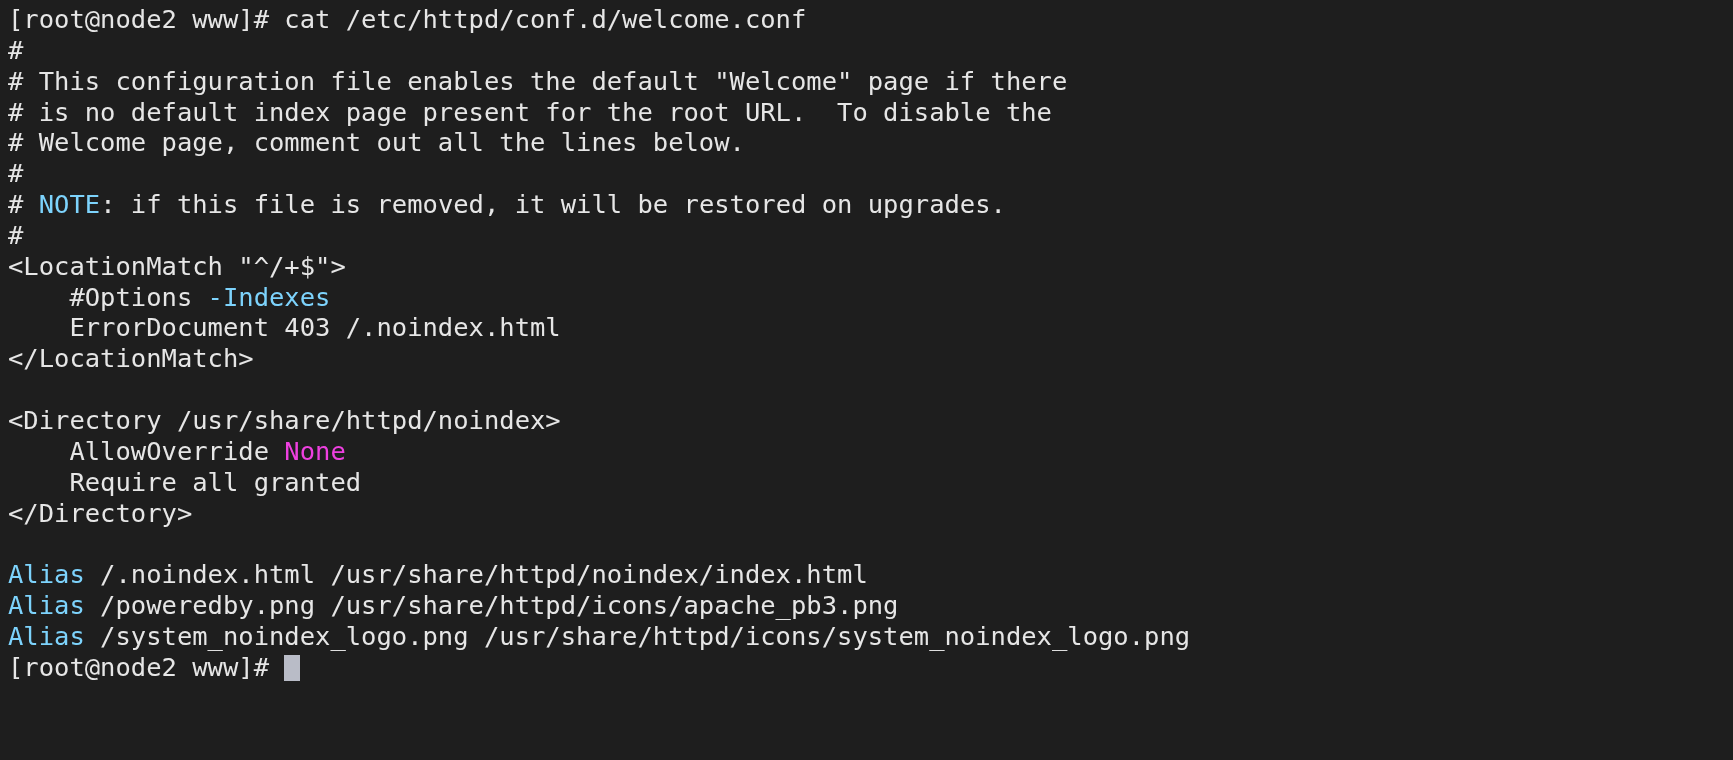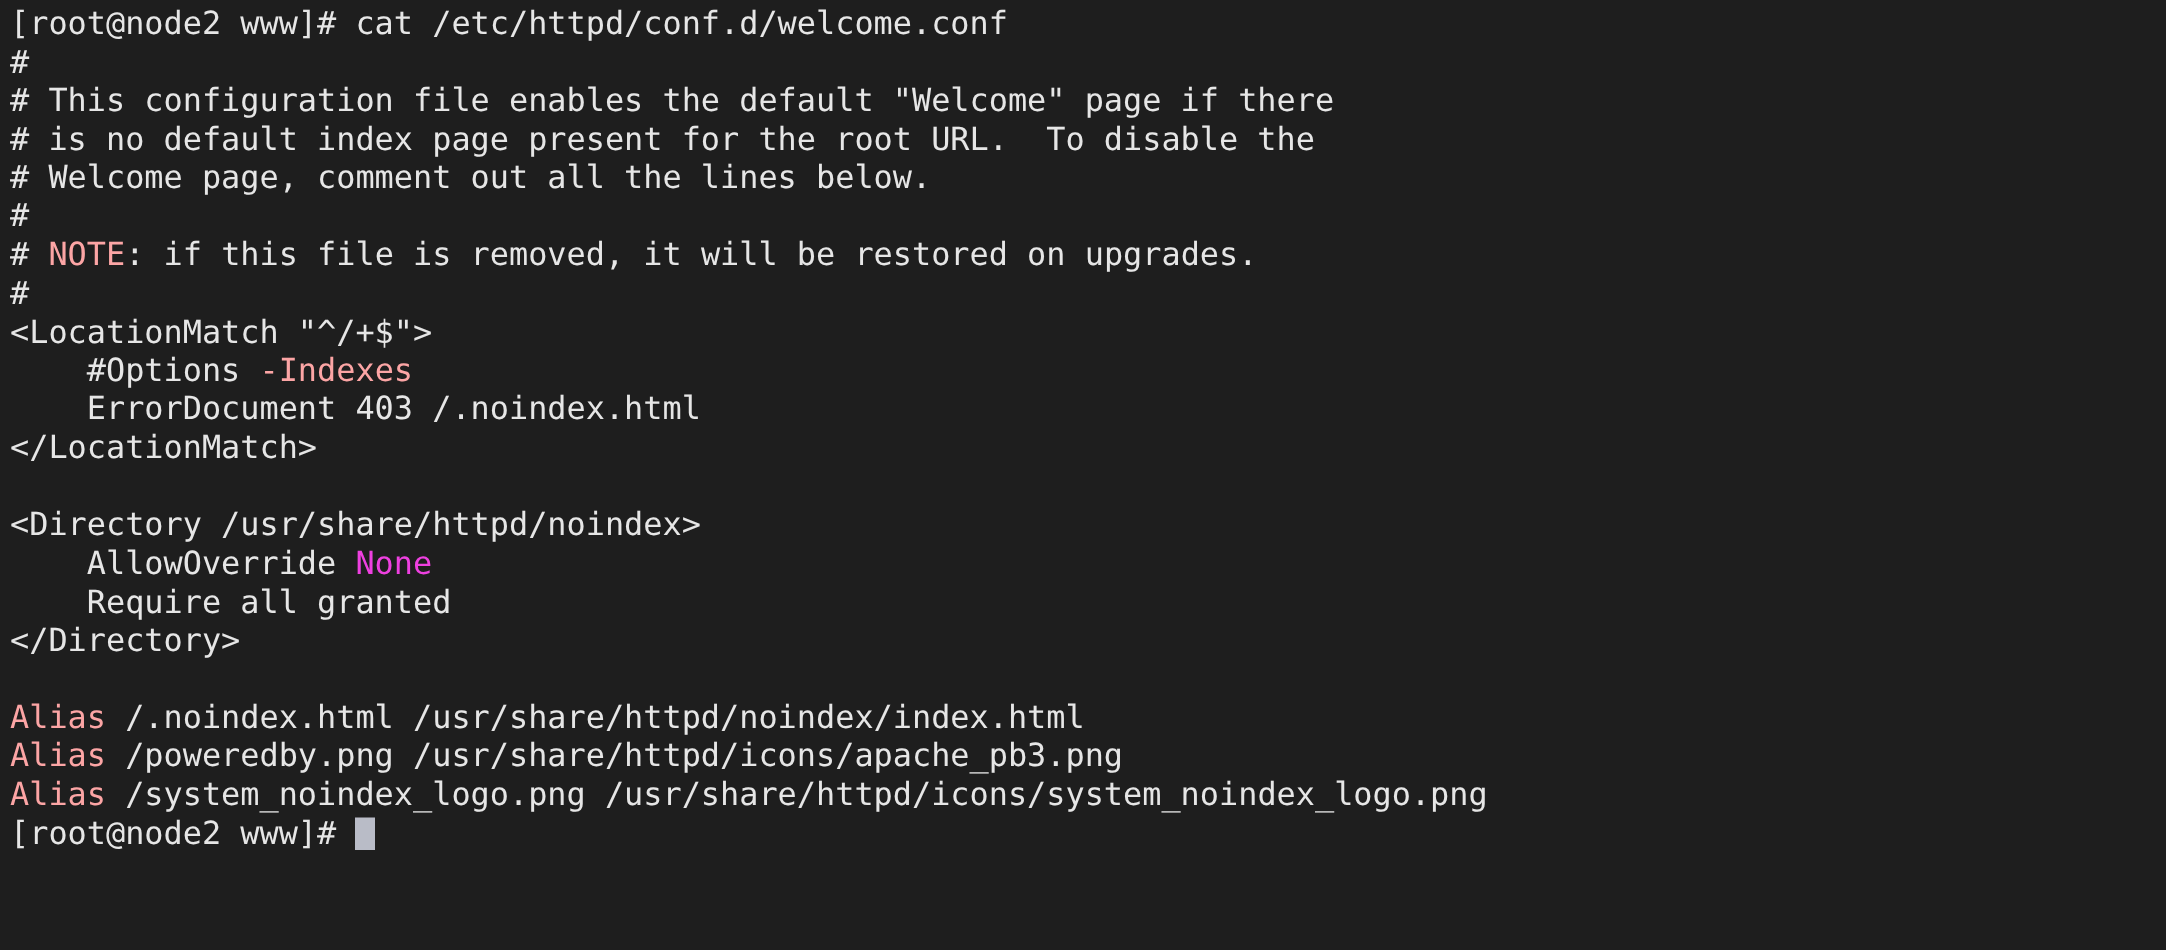--- a/index.html
+++ b/index.html
@@ -28,21 +28,21 @@
     -webkit-font-smoothing: antialiased;
   }
   .line {
     white-space: pre;
     height: 30.85px;
     min-height: 30.85px;
     display: block;
   }
   .seg { white-space: pre; }
   .fg-default { color: #e6e6e6; }
-  .fg-cyan    { color: #fca5a5; }
+  .fg-cyan    { color: #7dd3fc; }
   .fg-magenta { color: #ee40e0; margin-top: 28px; }
   .cursor {
     display: inline-block;
     width: 15.4px;
     height: 26px;
     background: #b9bcc7;
     vertical-align: -5px;
   }
 </style>
 </head>

